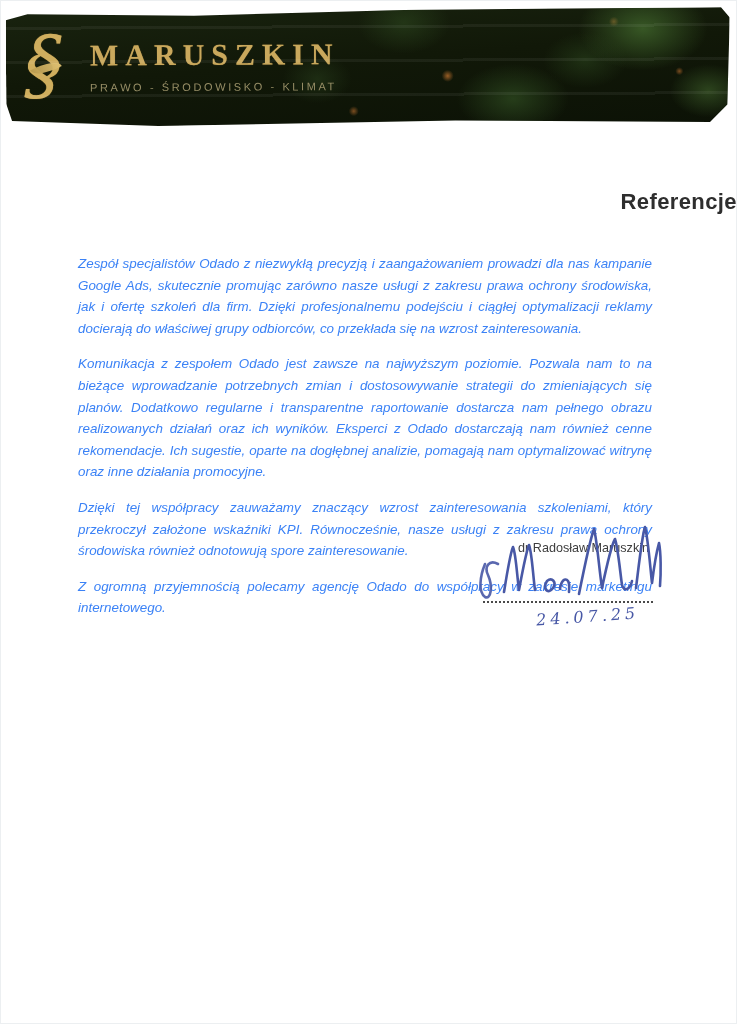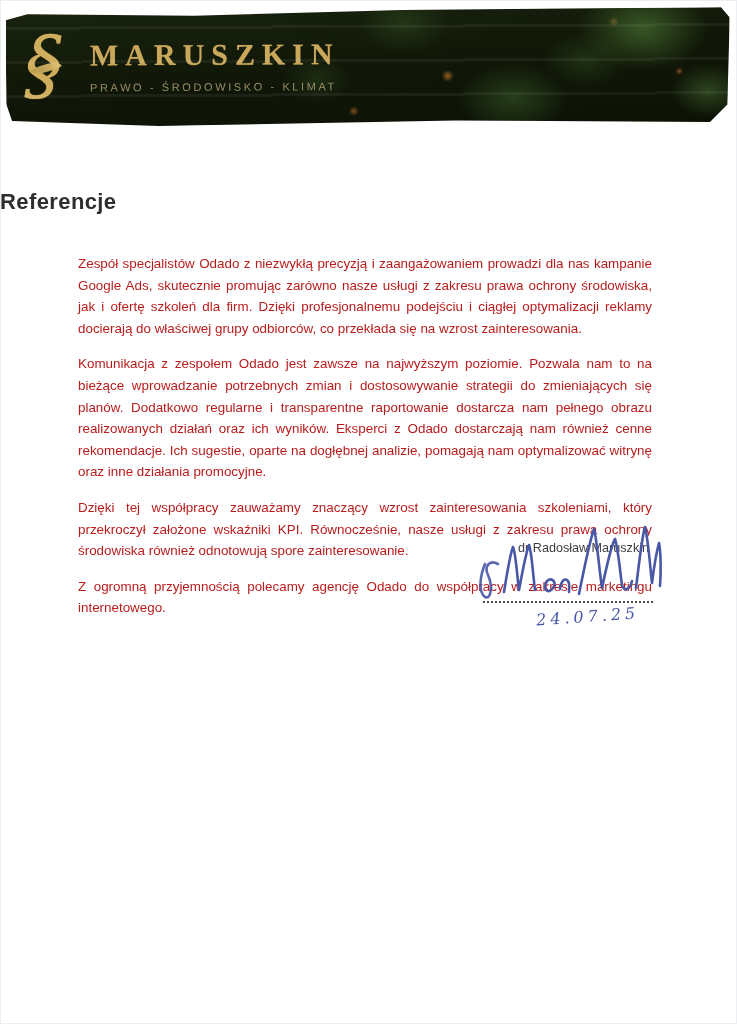--- a/index.html
+++ b/index.html
@@ -57,27 +57,28 @@
     white-space:nowrap;
   }
   .brand-tagline{
     margin-top:9px;
     font-size:11px;letter-spacing:2.6px;color:#978e66;
     white-space:nowrap;
   }
   
   .doc-title{
     position:absolute;top:189px;left:0;width:737px;
-    text-align:left;
+    text-align:right;
     font-size:22px;font-weight:bold;color:#2e2e2e;letter-spacing:.4px;
   }
   .letter-body{
     position:absolute;left:78px;top:253px;width:574px;
-    font-size:13.4px;line-height:21.6px;color:#b91c1c;
+    font-size:13.4px;line-height:21.6px;color:#3b82f6;
     text-align:justify;
+    font-style:italic;
   }
   .letter-body p{margin:0 0 14px 0;}
   
   .signer-name{
     position:absolute;top:541px;right:88px;
     font-size:12.6px;color:#3d3d3d;white-space:nowrap;
   }
   .sig-svg{position:absolute;left:475px;top:522px;width:190px;height:88px;overflow:visible;}
   .dotted-line{
     position:absolute;left:483px;top:601px;width:170px;height:0;

